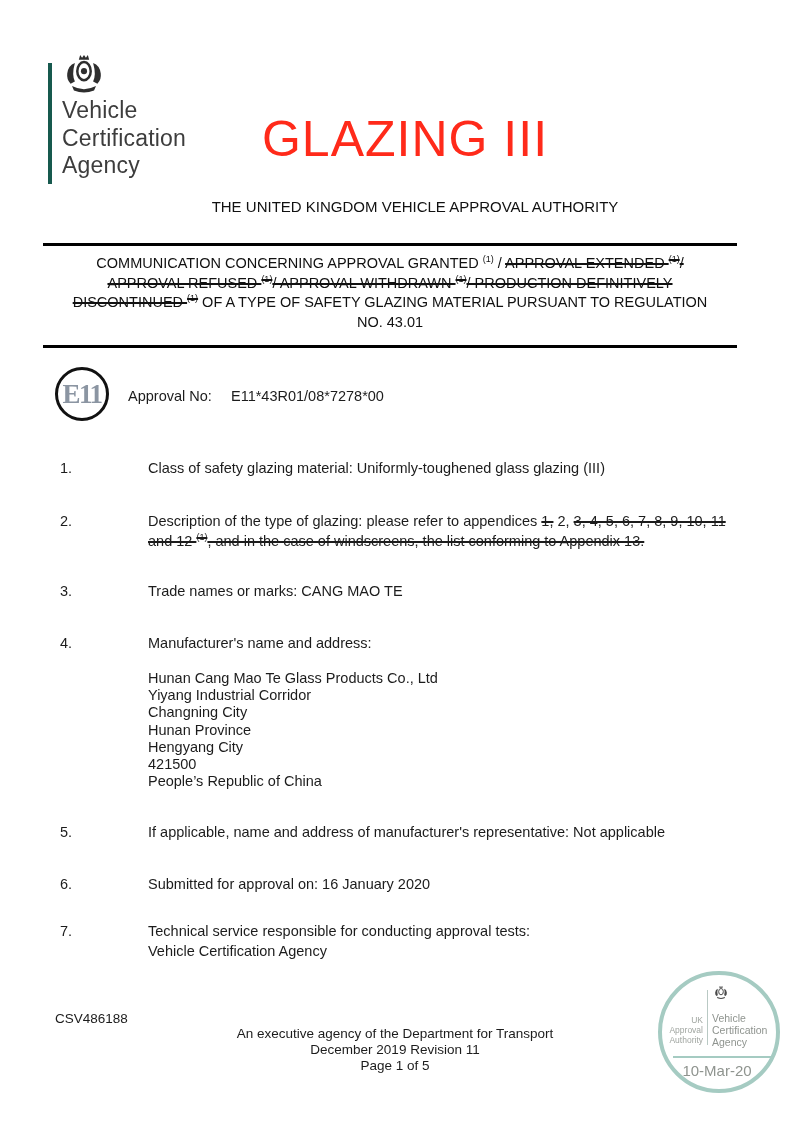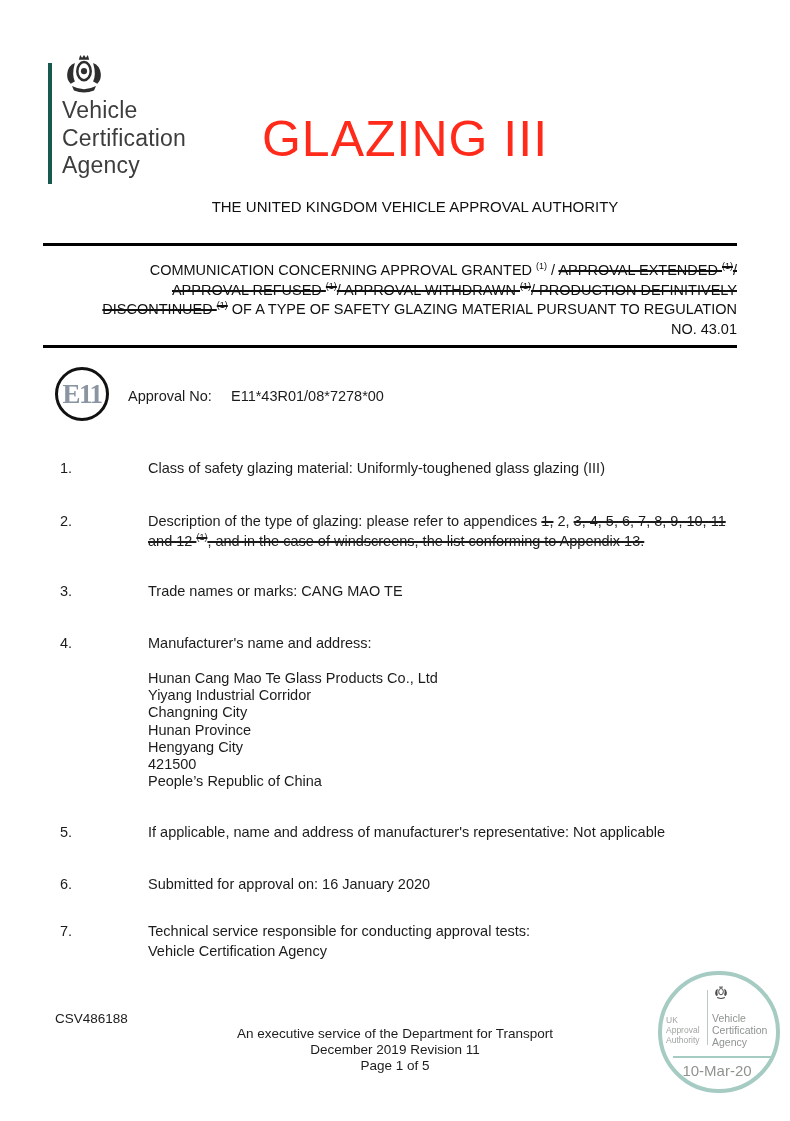--- a/index.html
+++ b/index.html
@@ -23,21 +23,21 @@
   .logo-text{position:absolute;left:14px;top:44px;font-size:23px;line-height:27.5px;color:#3d3d3d;letter-spacing:.2px;white-space:nowrap;}
   .doc-title{
     position:absolute;left:20px;top:110px;width:770px;text-align:center;
     font-size:50px;letter-spacing:1px;color:var(--accent-red);font-weight:400;
   }
   .subtitle{position:absolute;left:35px;top:198px;width:760px;text-align:center;font-size:15px;color:#111;}
   
   .rule{position:absolute;left:43px;width:694px;height:3px;background:#000;}
   .rule-1{top:243px;} .rule-2{top:345px;}
   
-  .communication{position:absolute;left:43px;top:261px;width:694px;text-align:right;font-size:14.5px;line-height:19.5px;color:#111;}
+  .communication{position:absolute;left:43px;top:254px;width:694px;text-align:center;font-size:14.5px;line-height:19.5px;color:#111;}
   .seg-strike{text-decoration:line-through;text-decoration-thickness:1.5px;}
   sup{font-size:9px;line-height:0;}
   
   .badge{
     position:absolute;left:55px;top:367px;width:48px;height:48px;border:3px solid #111;border-radius:50%;
     display:flex;align-items:center;justify-content:center;
     font-family:"Liberation Serif",serif;font-weight:bold;font-size:27px;letter-spacing:-1.5px;color:var(--badge-gray);
   }
   .approval-label{position:absolute;left:128px;top:388px;font-size:14.5px;}
   .approval-number{position:absolute;left:231px;top:388px;font-size:14.5px;}
@@ -48,21 +48,21 @@
   .item .body{margin-left:88px;width:592px;}
   .i1{top:458px;} .i2{top:511px;} .i3{top:581px;} .i4{top:633px;}
   .i5{top:822px;} .i6{top:874px;} .i7{top:921px;}
   .address{margin-top:17px;line-height:17.2px;}
   
   .footer-ref{position:absolute;left:55px;top:1011px;font-size:13.5px;}
   .footer-center{position:absolute;left:0;top:1026px;width:790px;text-align:center;font-size:13.5px;line-height:15.8px;}
   
   .stamp{position:absolute;left:658px;top:971px;width:114px;height:114px;border:4px solid var(--stamp-teal);border-radius:50%;background:#fff;}
   .stamp-crown{position:absolute;left:51px;top:9px;}
-  .stamp-left{position:absolute;left:4px;top:41px;width:37px;text-align:left;font-size:8.5px;line-height:9.8px;color:#a0a5a0;}
+  .stamp-left{position:absolute;left:4px;top:41px;width:37px;text-align:right;font-size:8.5px;line-height:9.8px;color:#a0a5a0;}
   .stamp-divider{position:absolute;left:45px;top:15px;width:1px;height:55px;background:#b9c9c4;}
   .stamp-right{position:absolute;left:50px;top:38px;font-size:10.5px;line-height:11.8px;color:var(--stamp-gray);white-space:nowrap;}
   .stamp-hline{position:absolute;left:11px;top:81px;width:98px;height:2px;background:var(--stamp-teal);}
   .stamp-date{position:absolute;left:0;top:87px;width:110px;text-align:center;font-size:15px;color:var(--stamp-gray);}
 </style>
 </head>
 <body>
 
 <div class="page">
 
@@ -153,21 +153,21 @@
         <span class="num">7.</span>
         <div class="body">
           <div><span>Technical service responsible for conducting approval tests:</span></div>
           <div><span>Vehicle Certification Agency</span></div>
         </div>
       </div>
     </div>
 
   <div class="footer-ref">CSV486188</div>
   <div class="footer-center">
-    <div>An executive service of the Department for Transport</div>
+    <div>An executive agency of the Department for Transport</div>
     <div>December 2019 Revision 11</div>
     <div>Page 1 of 5</div>
   </div>
 
   <div class="stamp">
     <div class="stamp-crown">
       <svg width="16" height="18" viewBox="0 0 48 44" aria-hidden="true">
         <path d="M20 1 l2 3 2-3 2 3 2-3 1.4 5.2 h-10.8z" fill="#4a4a4a"></path>
         <ellipse cx="24" cy="18" rx="7" ry="9.5" fill="none" stroke="#4a4a4a" stroke-width="3"></ellipse>
         <path d="M14.5 9.5 q-7 2.5 -8 11 q-0.8 6.5 3.5 10.5 l4.5-2.2 q-3.5-7 0-19.3z" fill="#4a4a4a"></path>

